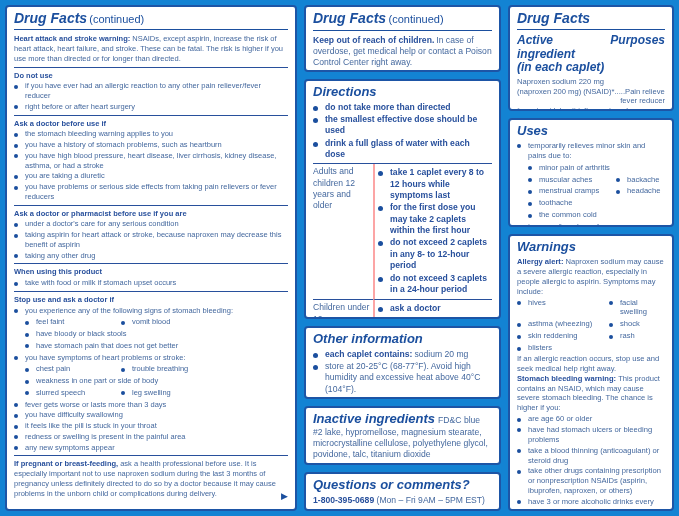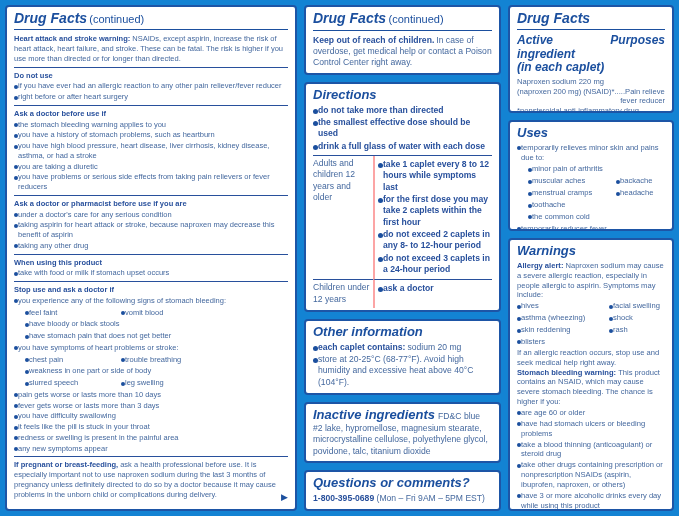--- a/index.html
+++ b/index.html
@@ -31,21 +31,21 @@
   .df-title{font-style:italic;font-weight:bold;font-size:14px;color:#1b4f9e;line-height:1.1;}
   .df-cont{font-style:normal;font-weight:normal;font-size:11px;color:#1b4f9e;}
   .trule{border-bottom:1.5px solid #1b4f9e;margin:3px 0 4px 0;}
   .sect-title{font-style:italic;font-weight:bold;font-size:13px;color:#1b4f9e;line-height:1.15;margin-bottom:2px;}
   .h{font-weight:bold;color:#28509c;}
   .hr{border-top:1px solid #28509c;margin:3px 0;}
   .lead{font-weight:bold;color:#28509c;margin-right:2px;}
   p{margin:0;}
 
   
-  .b{display:flex;align-items:flex-start;gap:0;margin:1px 0;}
+  .b{display:flex;align-items:flex-start;gap:7px;margin:1px 0;}
   .dot{width:4px;height:4px;border-radius:50%;background:#1b4f9e;margin-top:3.5px;flex:none;}
   .col-mid .dot{width:5px;height:5px;margin-top:4px;}
   .twocol{display:grid;grid-template-columns:96px 1fr;margin-left:11px;}
   .twocol-uses{display:grid;grid-template-columns:88px 1fr;margin-left:11px;}
   .twocol-allergy{display:grid;grid-template-columns:92px 1fr;}
   .span2{grid-column:1 / span 2;}
   .arrow{color:#1b4f9e;font-size:9px;float:right;margin-top:2px;}
 
   
   .bold-b{font-weight:bold;color:#28509c;}
@@ -177,24 +177,20 @@
         </div>
       <div class="b">
           <span class="dot"></span>
           <span>slurred speech</span>
         </div>
       <div class="b">
           <span class="dot"></span>
           <span>leg swelling</span>
         </div>
     </div>
-    <div class="b">
-        <span class="dot"></span>
-        <span>pain gets worse or lasts more than 10 days</span>
-      </div>
     <div class="b">
         <span class="dot"></span>
         <span>fever gets worse or lasts more than 3 days</span>
       </div>
     <div class="b">
         <span class="dot"></span>
         <span>you have difficulty swallowing</span>
       </div>
     <div class="b">
         <span class="dot"></span>

